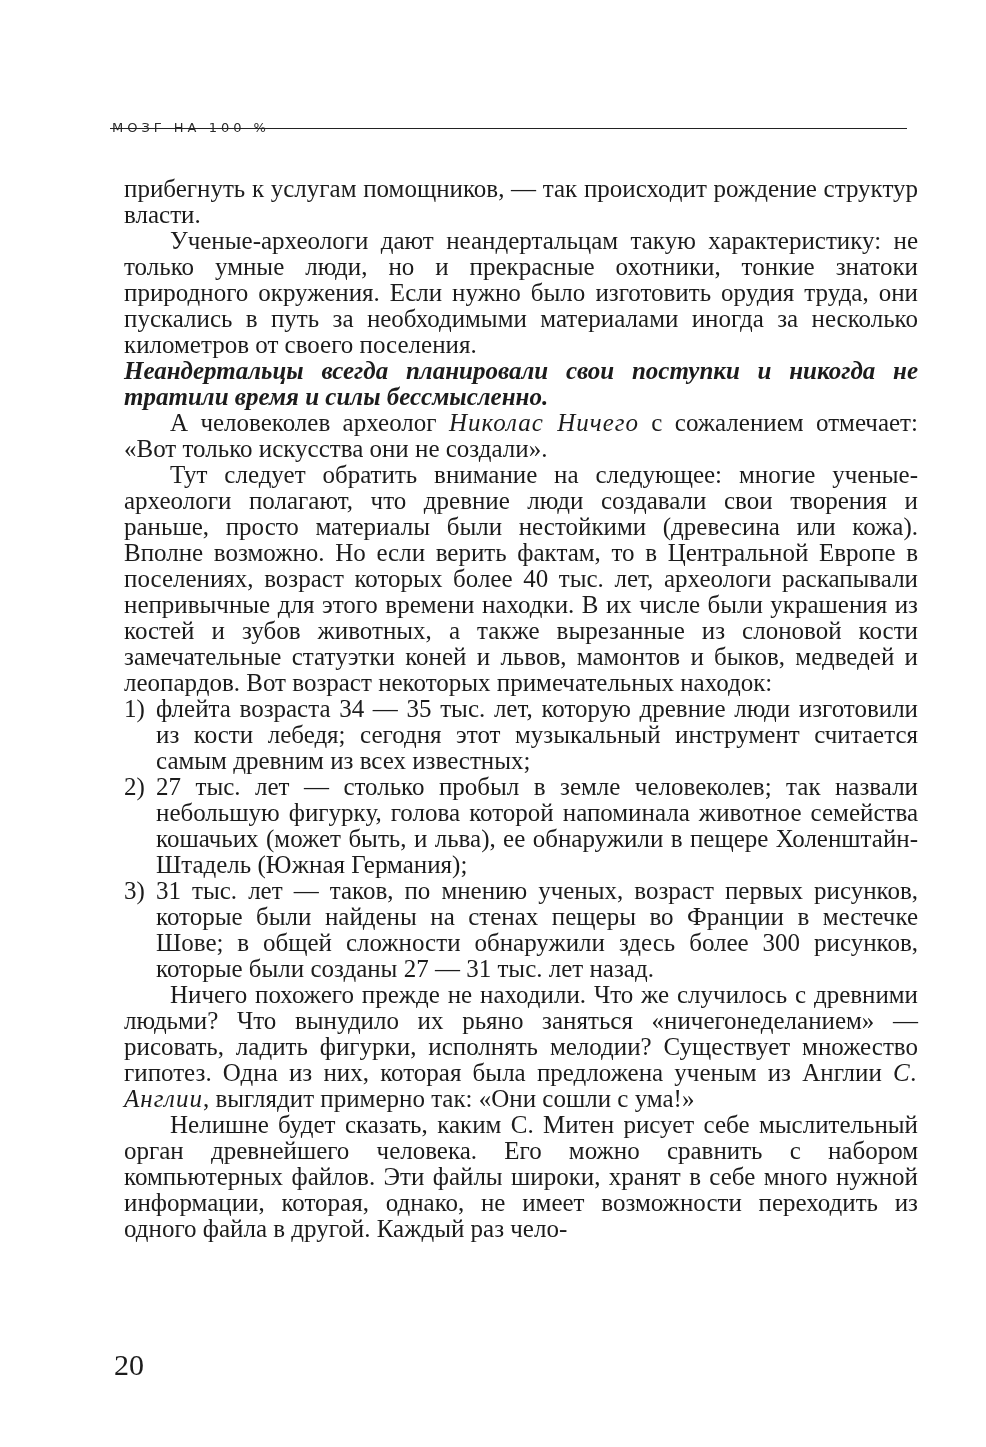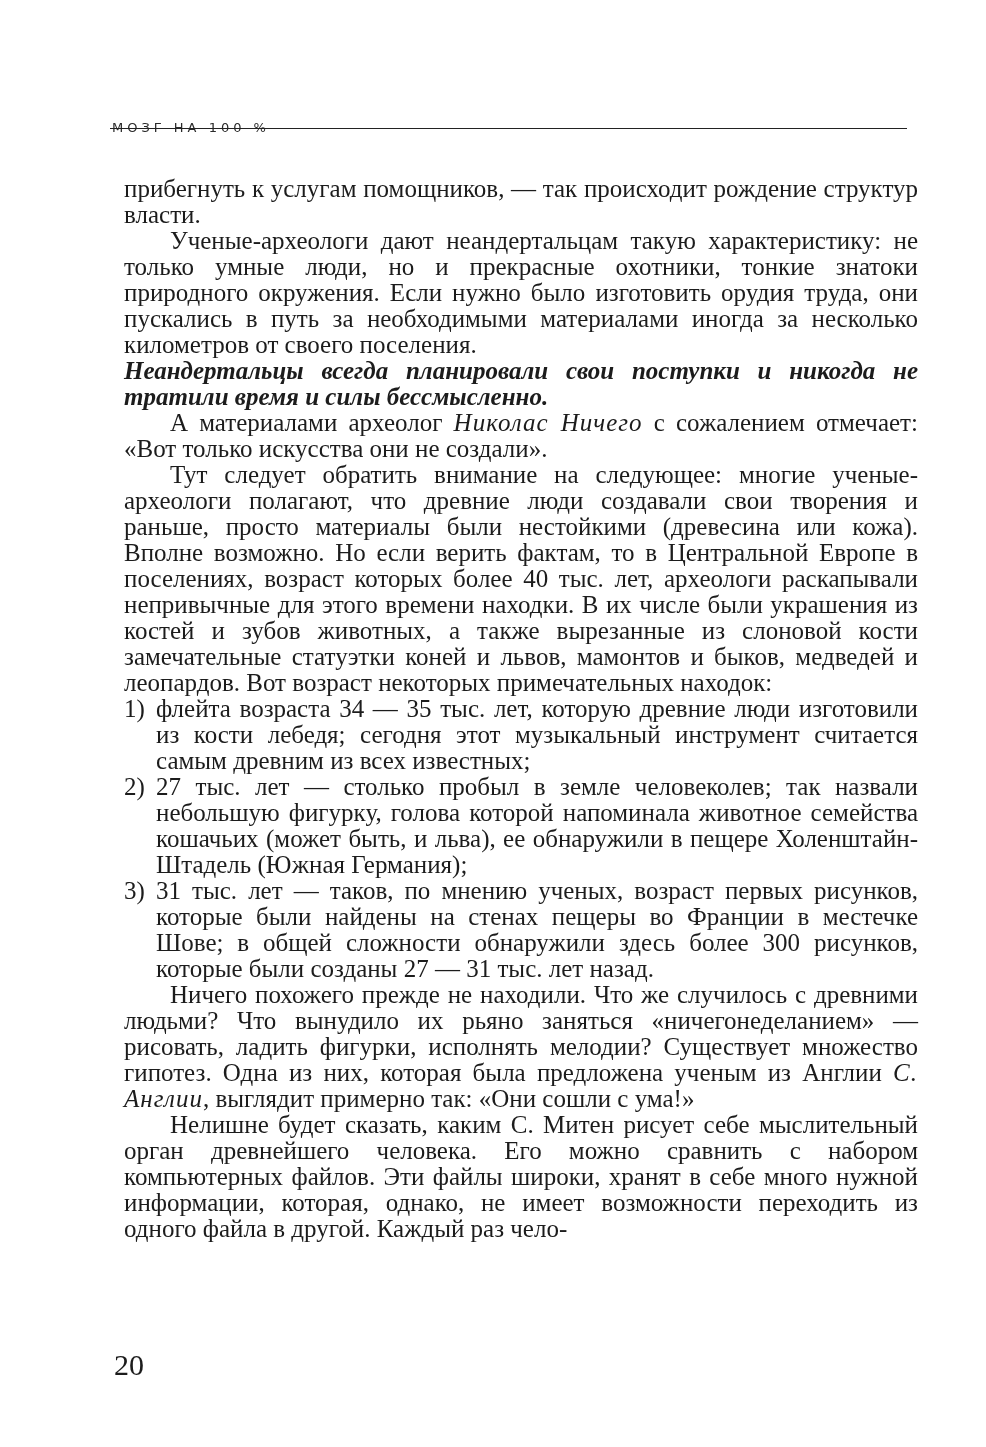--- a/index.html
+++ b/index.html
@@ -32,21 +32,21 @@
 </head>
 <body>
 
 <div class="running-head">МОЗГ НА 100 %</div>
 <div class="head-rule"></div>
 
 <div class="body-text">
   <p class="noindent">прибегнуть к услугам помощников, — так происходит рождение структур власти.</p>
   <p>Ученые-археологи дают неандертальцам такую характеристику: не только умные люди, но и прекрасные охотники, тонкие знатоки природного окружения. Если нужно было изготовить орудия труда, они пускались в путь за необходимыми материалами иногда за несколько километров от своего поселения.</p>
   <p class="callout">Неандертальцы всегда планировали свои поступки и никогда не тратили время и силы бессмысленно.</p>
-  <p><span>А материалами археолог </span><span class="name">Николас Ничего</span><span> с сожалением отмечает: «Вот только искусства они не создали».</span></p>
+  <p><span>А человеколев археолог </span><span class="name">Николас Ничего</span><span> с сожалением отмечает: «Вот только искусства они не создали».</span></p>
   <p>Тут следует обратить внимание на следующее: многие ученые-археологи полагают, что древние люди создавали свои творения и раньше, просто материалы были нестойкими (древесина или кожа). Вполне возможно. Но если верить фактам, то в Центральной Европе в поселениях, возраст которых более 40 тыс. лет, археологи раскапывали непривычные для этого времени находки. В их числе были украшения из костей и зубов животных, а также вырезанные из слоновой кости замечательные статуэтки коней и львов, мамонтов и быков, медведей и леопардов. Вот возраст некоторых примечательных находок:</p>
   <ol class="finds">
     <li><span class="num">1)</span><span>флейта возраста 34 — 35 тыс. лет, которую древние люди изготовили из кости лебедя; сегодня этот музыкальный инструмент считается самым древним из всех известных;</span></li>
     <li><span class="num">2)</span><span>27 тыс. лет — столько пробыл в земле человеколев; так назвали небольшую фигурку, голова которой напоминала животное семейства кошачьих (может быть, и льва), ее обнаружили в пещере Холенштайн-Штадель (Южная Германия);</span></li>
     <li><span class="num">3)</span><span>31 тыс. лет — таков, по мнению ученых, возраст первых рисунков, которые были найдены на стенах пещеры во Франции в местечке Шове; в общей сложности обнаружили здесь более 300 рисунков, которые были созданы 27 — 31 тыс. лет назад.</span></li>
   </ol>
   <p><span>Ничего похожего прежде не находили. Что же случилось с древними людьми? Что вынудило их рьяно заняться «ничегонеделанием» — рисовать, ладить фигурки, исполнять мелодии? Существует множество гипотез. Одна из них, которая была предложена ученым из Англии </span><span class="name">С. Англии</span><span>, выглядит примерно так: «Они сошли с ума!»</span></p>
   <p>Нелишне будет сказать, каким С. Митен рисует себе мыслительный орган древнейшего человека. Его можно сравнить с набором компьютерных файлов. Эти файлы широки, хранят в себе много нужной информации, которая, однако, не имеет возможности переходить из одного файла в другой. Каждый раз чело-</p>
 </div>
 

